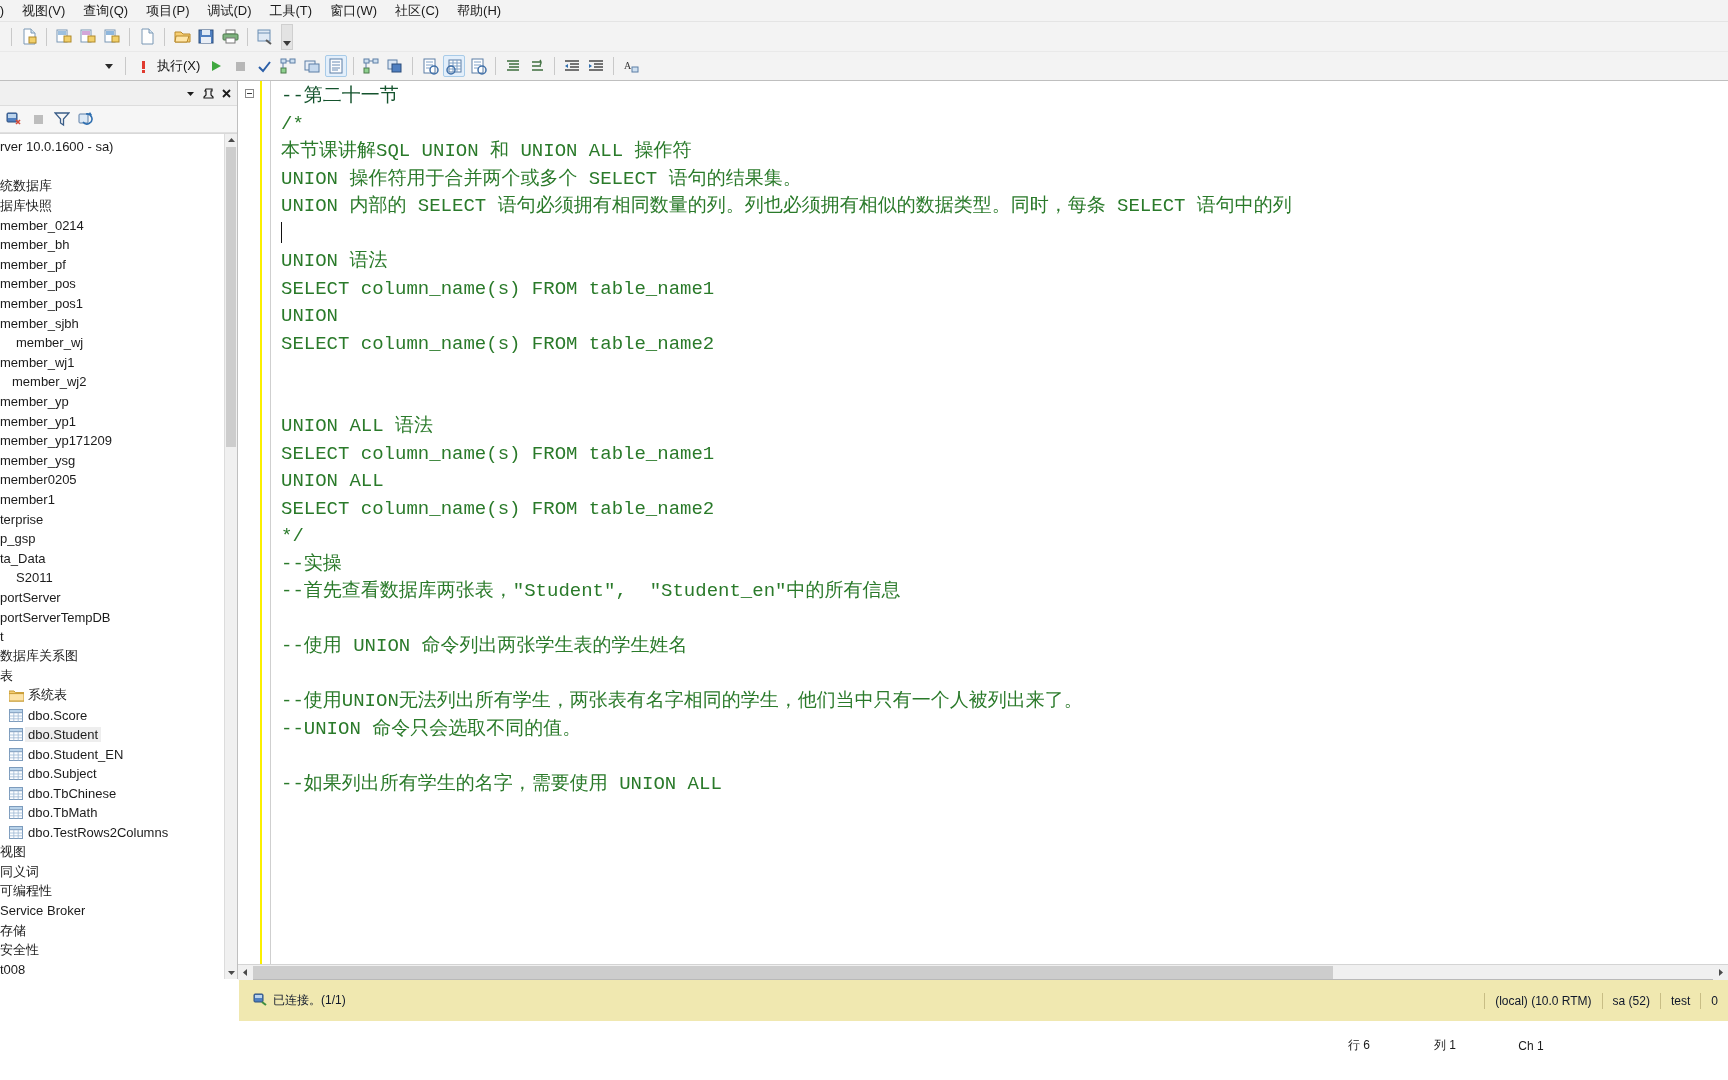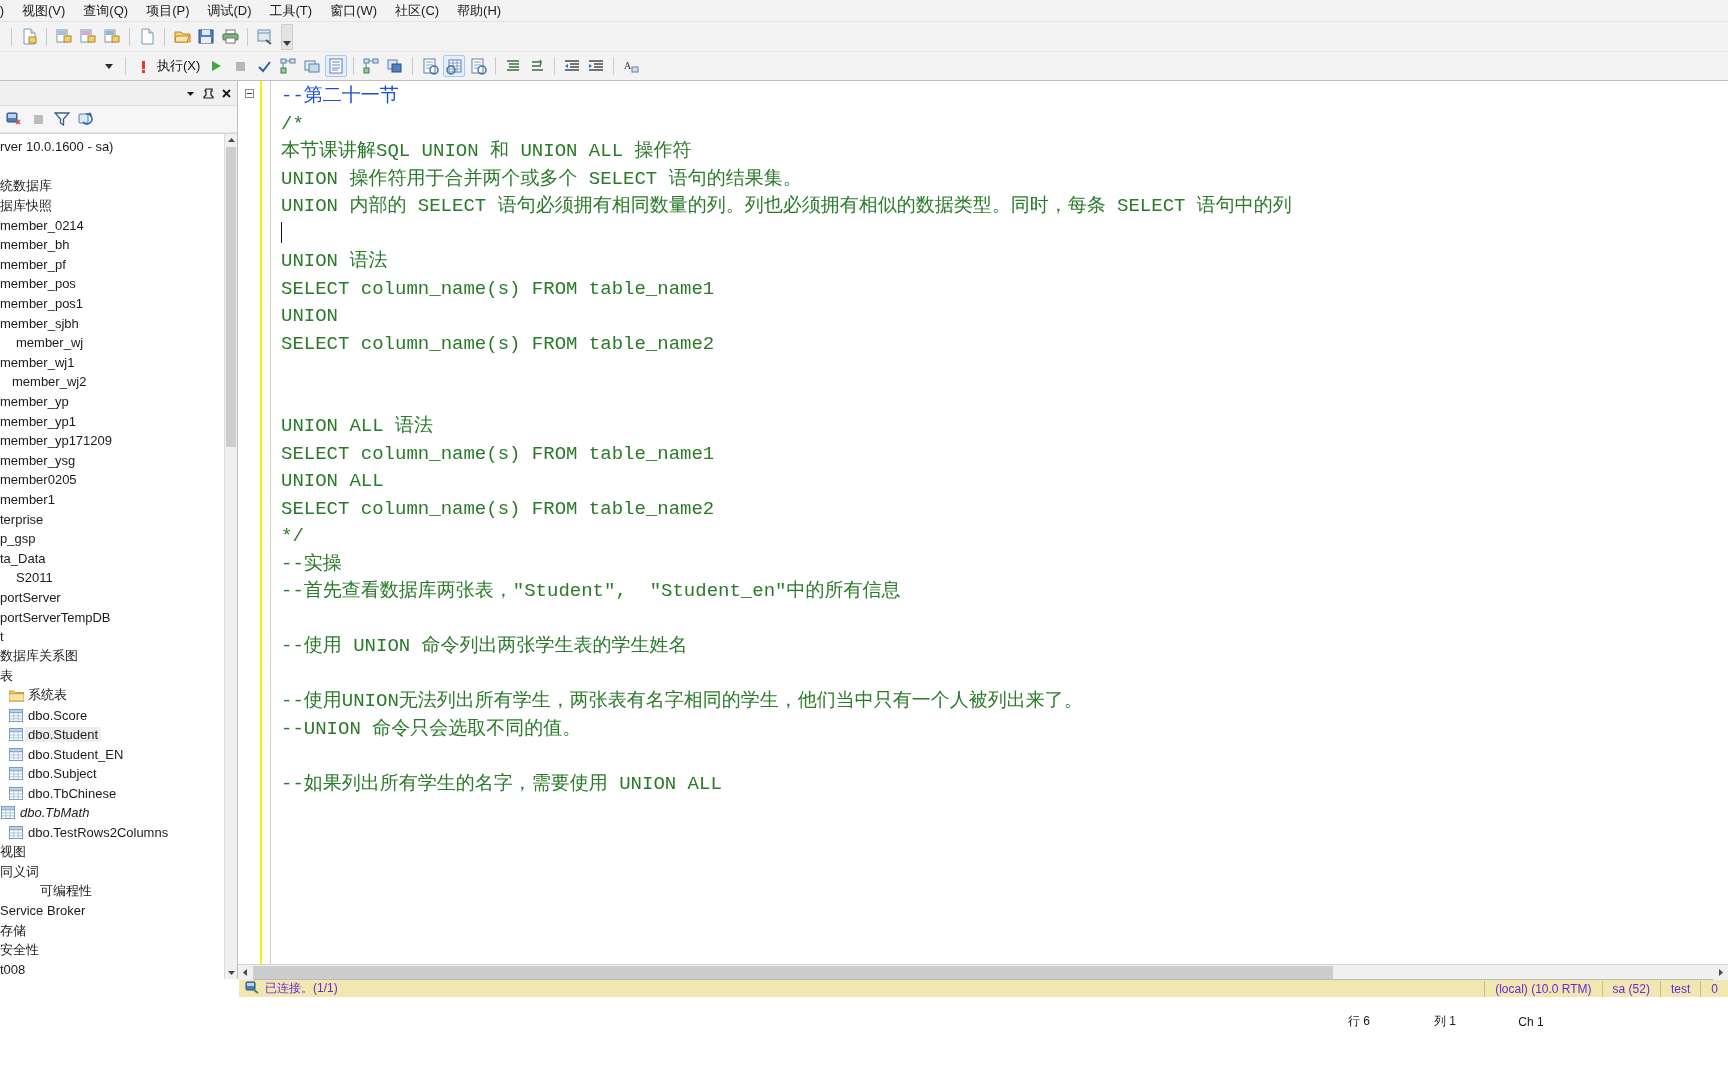--- a/index.html
+++ b/index.html
@@ -261,21 +261,21 @@
     padding-left: 10px;
     padding-top: 2px;
     overflow: hidden;
     font-family: "Liberation Mono", "DejaVu Sans Mono", monospace;
     font-size: 19px;
     line-height: 27.5px;
     color: #2a7a2a;
     white-space: pre;
   }
   .code .ln { height: 27.5px; white-space: pre; }
-  .code .ln.first { color: #1d4ed8; }
+  .code .ln.first { color: #14532d; }
   .caret {
     display: inline-block;
     width: 1px; height: 21px;
     background: #111;
     vertical-align: -4px;
   }
   
   .ed-hsb {
     height: 15px;
     background: #f0f0f0;
@@ -293,29 +293,30 @@
   .ed-hsb .track { flex: 1; height: 15px; position: relative; }
   .ed-hsb .thumb {
     position: absolute;
     left: 0; top: 1px;
     width: 1080px; height: 13px;
     background: #cdcdcd;
   }
 
   
   .connbar {
-    height: 18px;
+    height: 42px;
     background: #f0e8b0;
     border-top: 1px solid #b9b9b9;
     display: flex;
     align-items: center;
     margin-left: 239px;
     width: 1489px;
     font-size: 12px;
-    color: #6d28d9;
+    color: #0f172a;
+    padding-left: 8px;
   }
   .connbar .left {
     display: flex; align-items: center;
     padding-left: 6px;
     flex: 1;
   }
   .connbar .left .lbl { margin-left: 5px; }
   .connbar .seg {
     padding: 0 10px;
     border-left: 1px solid #c8bd85;
@@ -761,21 +762,21 @@
           <div class="trow" style="padding-left: 8px;">
             <span class="ticon">
               <svg width="14" height="13" viewBox="0 0 14 13">
                 <rect x="0.5" y="0.5" width="13" height="12" fill="#fbfdff" stroke="#7d9cbd"></rect>
                 <rect x="0.5" y="0.5" width="13" height="3.2" fill="#b9d3ea" stroke="#7d9cbd"></rect>
                 <path d="M4.8 3.7V12.5M9.2 3.7V12.5M0.5 7h13M0.5 9.8h13" stroke="#9fb9d4" stroke-width="0.8"></path>
               </svg>
             </span>
             <span class="tlabel">dbo.TbChinese</span>
           </div>
-          <div class="trow" style=" font-style: italic;">
+          <div class="trow" style="padding-left: 8px;">
             <span class="ticon">
               <svg width="14" height="13" viewBox="0 0 14 13">
                 <rect x="0.5" y="0.5" width="13" height="12" fill="#fbfdff" stroke="#7d9cbd"></rect>
                 <rect x="0.5" y="0.5" width="13" height="3.2" fill="#b9d3ea" stroke="#7d9cbd"></rect>
                 <path d="M4.8 3.7V12.5M9.2 3.7V12.5M0.5 7h13M0.5 9.8h13" stroke="#9fb9d4" stroke-width="0.8"></path>
               </svg>
             </span>
             <span class="tlabel">dbo.TbMath</span>
           </div>
           <div class="trow" style="padding-left: 8px;">
@@ -789,21 +790,21 @@
             <span class="tlabel">dbo.TestRows2Columns</span>
           </div>
           <div class="trow" style="padding-left: 0px;">
             <span class="ticon" style="width: 0px; flex-basis: 0px; margin-right: 0px;"></span>
             <span class="tlabel" style="font-weight: normal;">视图</span>
           </div>
           <div class="trow" style="padding-left: 0px;">
             <span class="ticon" style="width: 0px; flex-basis: 0px; margin-right: 0px;"></span>
             <span class="tlabel" style="font-weight: normal;">同义词</span>
           </div>
-          <div class="trow" style="padding-left: 0px; margin-left: 40px;">
+          <div class="trow" style="padding-left: 0px;">
             <span class="ticon" style="width: 0px; flex-basis: 0px; margin-right: 0px;"></span>
             <span class="tlabel" style="font-weight: normal;">可编程性</span>
           </div>
           <div class="trow" style="padding-left: 0px;">
             <span class="ticon" style="width: 0px; flex-basis: 0px; margin-right: 0px;"></span>
             <span class="tlabel" style="font-weight: normal;">Service Broker</span>
           </div>
           <div class="trow" style="padding-left: 0px;">
             <span class="ticon" style="width: 0px; flex-basis: 0px; margin-right: 0px;"></span>
             <span class="tlabel" style="font-weight: normal;">存储</span>

